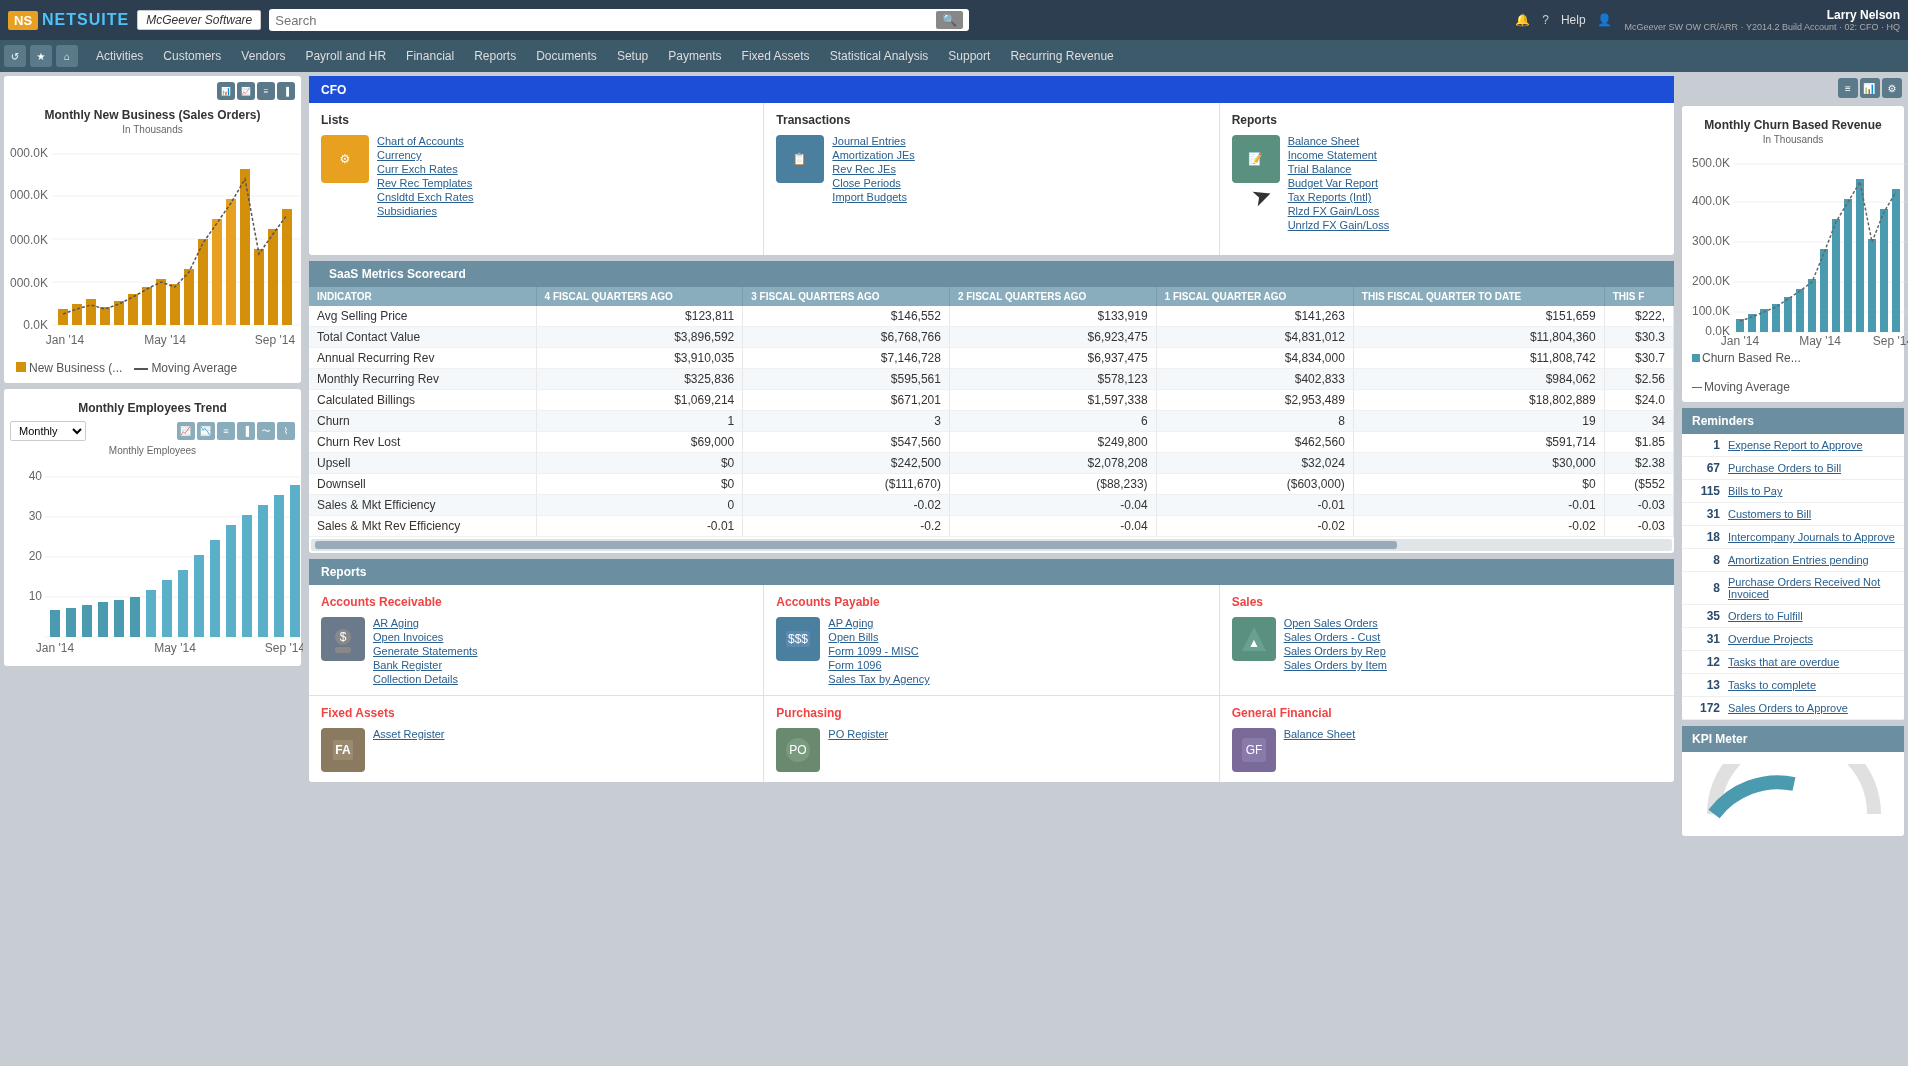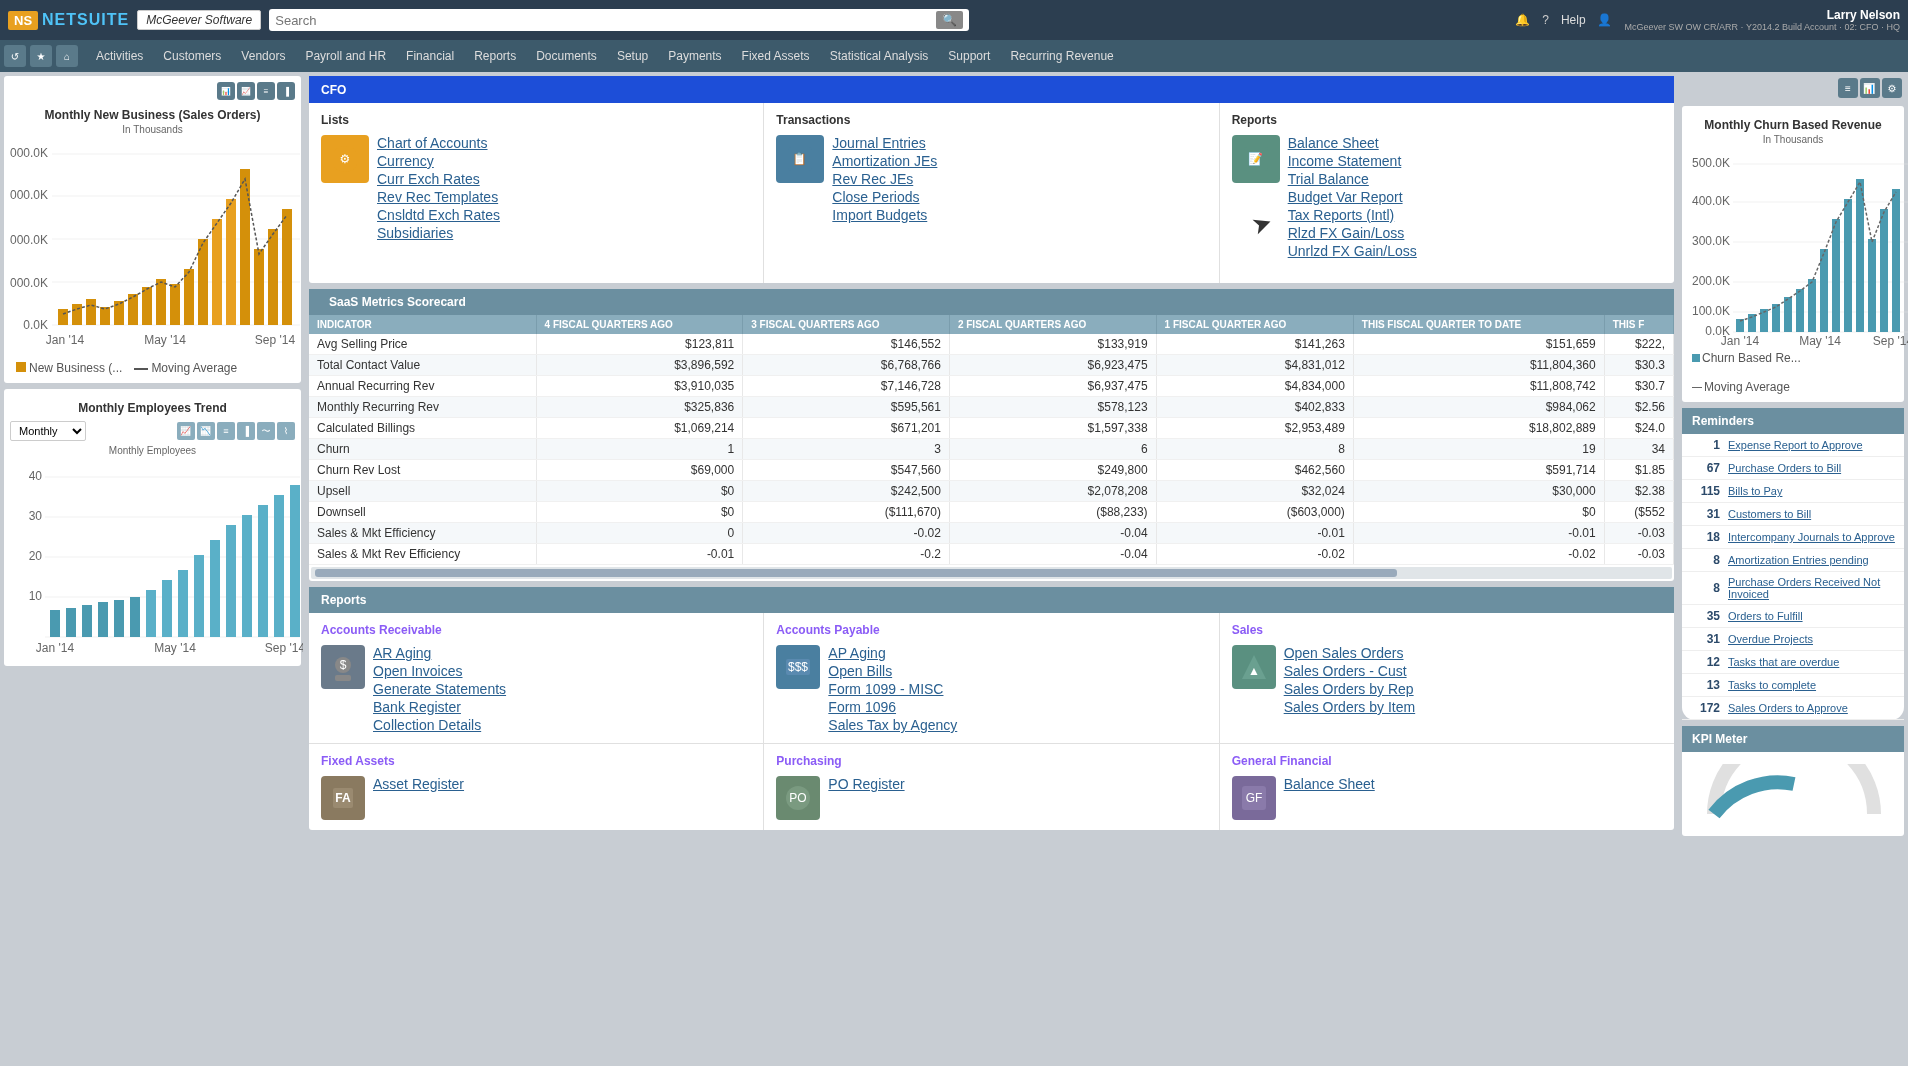--- a/index.html
+++ b/index.html
@@ -48,45 +48,45 @@
     .cfo-body { display: flex; gap: 0; }
     .cfo-col { flex: 1; padding: 10px 12px; border-right: 1px solid #e0e0e0; }
     .cfo-col:last-child { border-right: none; }
     .cfo-col-title { font-size: 12px; font-weight: bold; color: #333; margin-bottom: 8px; }
     .cfo-col-content { display: flex; align-items: flex-start; gap: 8px; }
     .cfo-icon { width: 48px; height: 48px; border-radius: 4px; display: flex; align-items: center; justify-content: center; flex-shrink: 0; }
     .icon-orange { background: #e8a020; }
     .icon-blue { background: #4a7fa0; }
     .icon-teal { background: #5a9080; }
     .cfo-links { display: flex; flex-direction: column; gap: 2px; }
-    .cfo-link { color: #2a6090; text-decoration: underline; font-size: 14px; cursor: pointer; }
+    .cfo-link { color: #2a6090; text-decoration: underline; font-size: 11px; cursor: pointer; }
 
     
     .saas-section { background: white; border-radius: 3px; }
     .saas-header { background: #6b8fa0; color: white; padding: 6px 20px; font-size: 12px; font-weight: bold; }
     .saas-table { width: 100%; border-collapse: collapse; font-size: 11px; }
     .saas-table th { background: #8aadbd; color: white; padding: 4px 8px; text-align: left; font-size: 10px; white-space: nowrap; border-right: 1px solid #7a9dad; }
     .saas-table td { padding: 3px 8px; border-bottom: 1px solid #f0f0f0; border-right: 1px solid #e8e8e8; white-space: nowrap; }
     .saas-table tr:nth-child(even) td { background: #f5f8fa; }
     .saas-table td:first-child { color: #333; font-weight: normal; }
     .saas-table td:not(:first-child) { text-align: right; color: #333; }
     .saas-scroll { overflow-x: auto; }
 
     
     .reports-section { background: white; border-radius: 3px; }
     .reports-header { background: #6b8fa0; color: white; padding: 6px 12px; font-size: 12px; font-weight: bold; }
     .reports-body { display: flex; flex-wrap: wrap; }
     .reports-col { flex: 1; min-width: 200px; padding: 10px 12px; border-right: 1px solid #e0e0e0; }
     .reports-col:last-child { border-right: none; }
-    .reports-col-title { font-size: 12px; font-weight: bold; color: #8b5cf6; margin-bottom: 8px; }
+    .reports-col-title { font-size: 12px; font-weight: bold; color: #ef4444; margin-bottom: 8px; }
     .reports-col-content { display: flex; align-items: flex-start; gap: 8px; }
     .report-icon { width: 44px; height: 44px; border-radius: 4px; display: flex; align-items: center; justify-content: center; flex-shrink: 0; }
 
     
-    .reminders-section { background: white; border-radius: 13px; }
+    .reminders-section { background: white; border-radius: 3px; }
     .reminders-header { background: #6b8fa0; color: white; padding: 6px 10px; font-size: 12px; font-weight: bold; }
     .reminder-row { display: flex; align-items: center; padding: 4px 8px; border-bottom: 1px solid #eee; gap: 8px; }
     .reminder-count { min-width: 30px; text-align: right; font-weight: bold; color: #2c4a6a; font-size: 12px; }
     .reminder-label { color: #2a6090; text-decoration: underline; cursor: pointer; font-size: 11px; }
 
     
     .left-chart-card { background: white; border-radius: 3px; padding: 6px; }
     .employees-controls { display: flex; align-items: center; gap: 4px; margin: 4px 0; }
     .employees-select { font-size: 11px; padding: 2px 4px; border: 1px solid #ccc; border-radius: 2px; background: white; }
     .chart-icons { display: flex; gap: 2px; }

